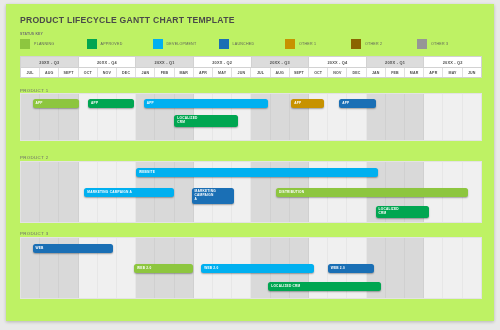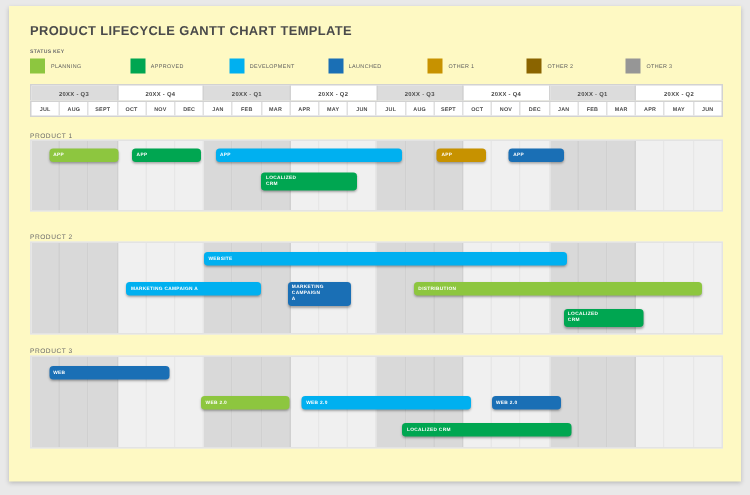--- a/index.html
+++ b/index.html
@@ -12,21 +12,21 @@
     height: 330px;
     overflow: hidden;
     font-family: "Liberation Sans", sans-serif;
   }
   .page {
     position: absolute;
     left: 6px;
     top: 4px;
     width: 488px;
     height: 317px;
-    background: #fef9c3;
+    background: #bef264;
     box-shadow: 0 1px 3px rgba(0,0,0,0.22);
   }
   .title {
     position: absolute;
     left: 14px;
     top: 11px;
     font-size: 8.6px;
     font-weight: bold;
     letter-spacing: 0.25px;
     color: #4a4a4a;

